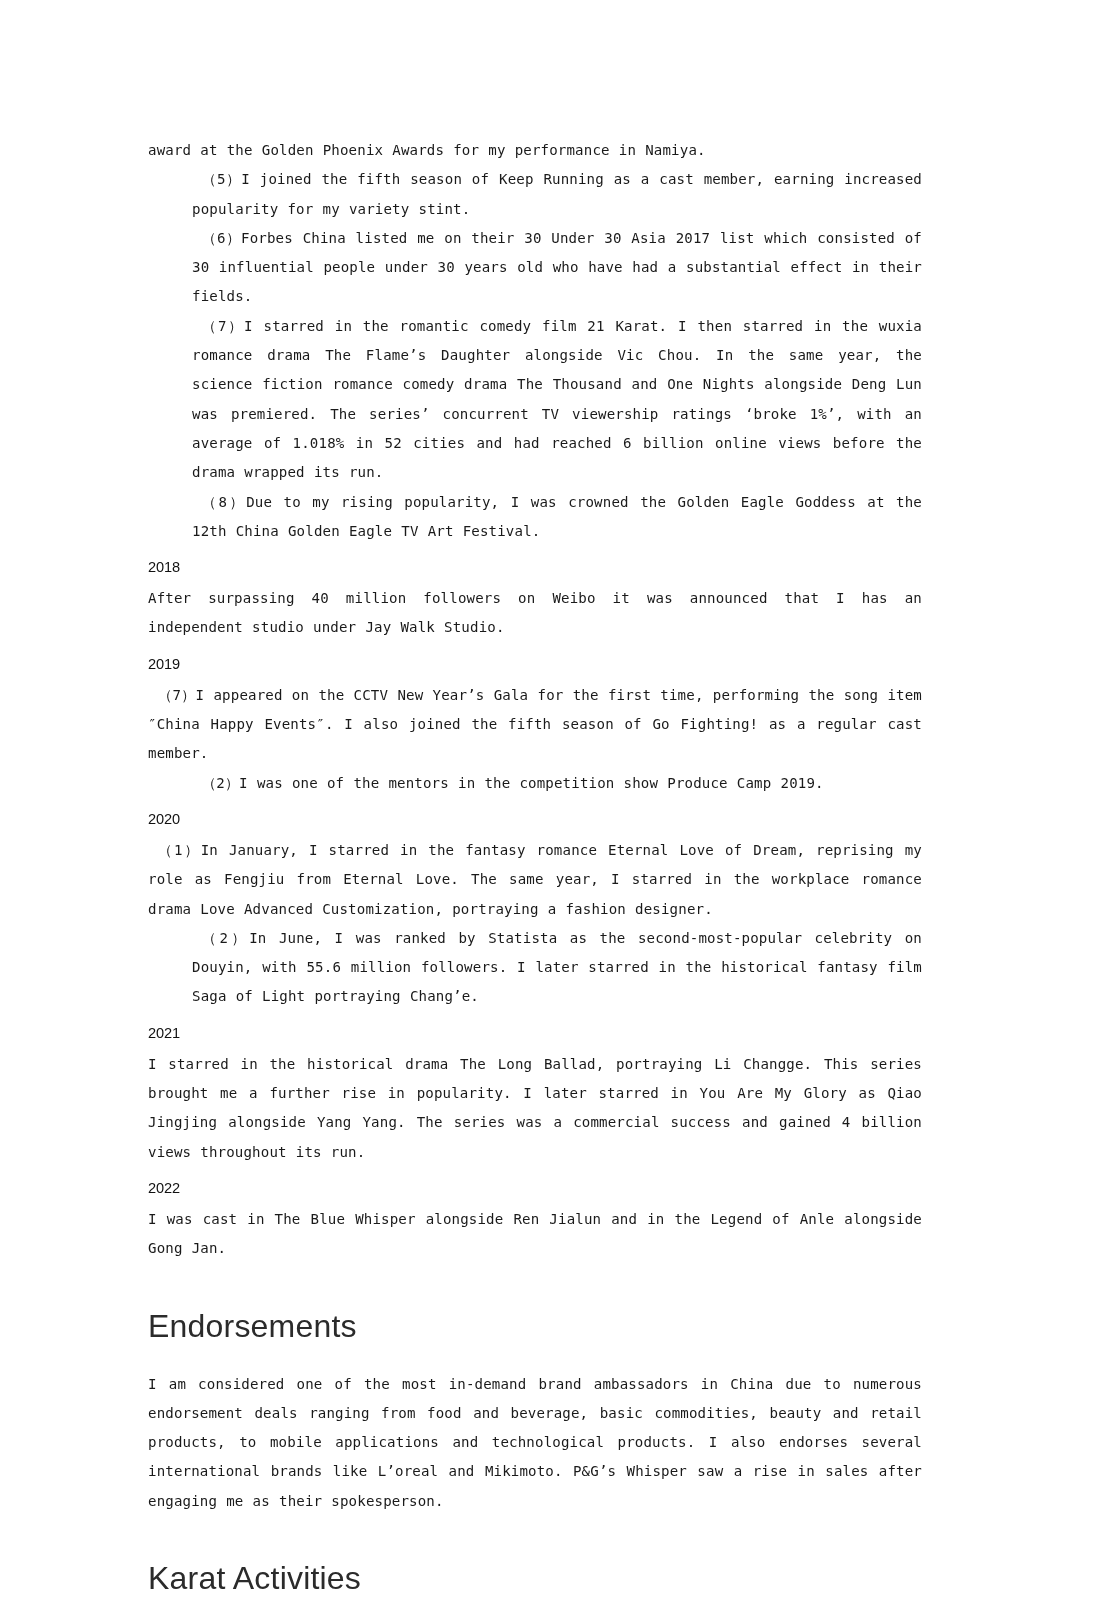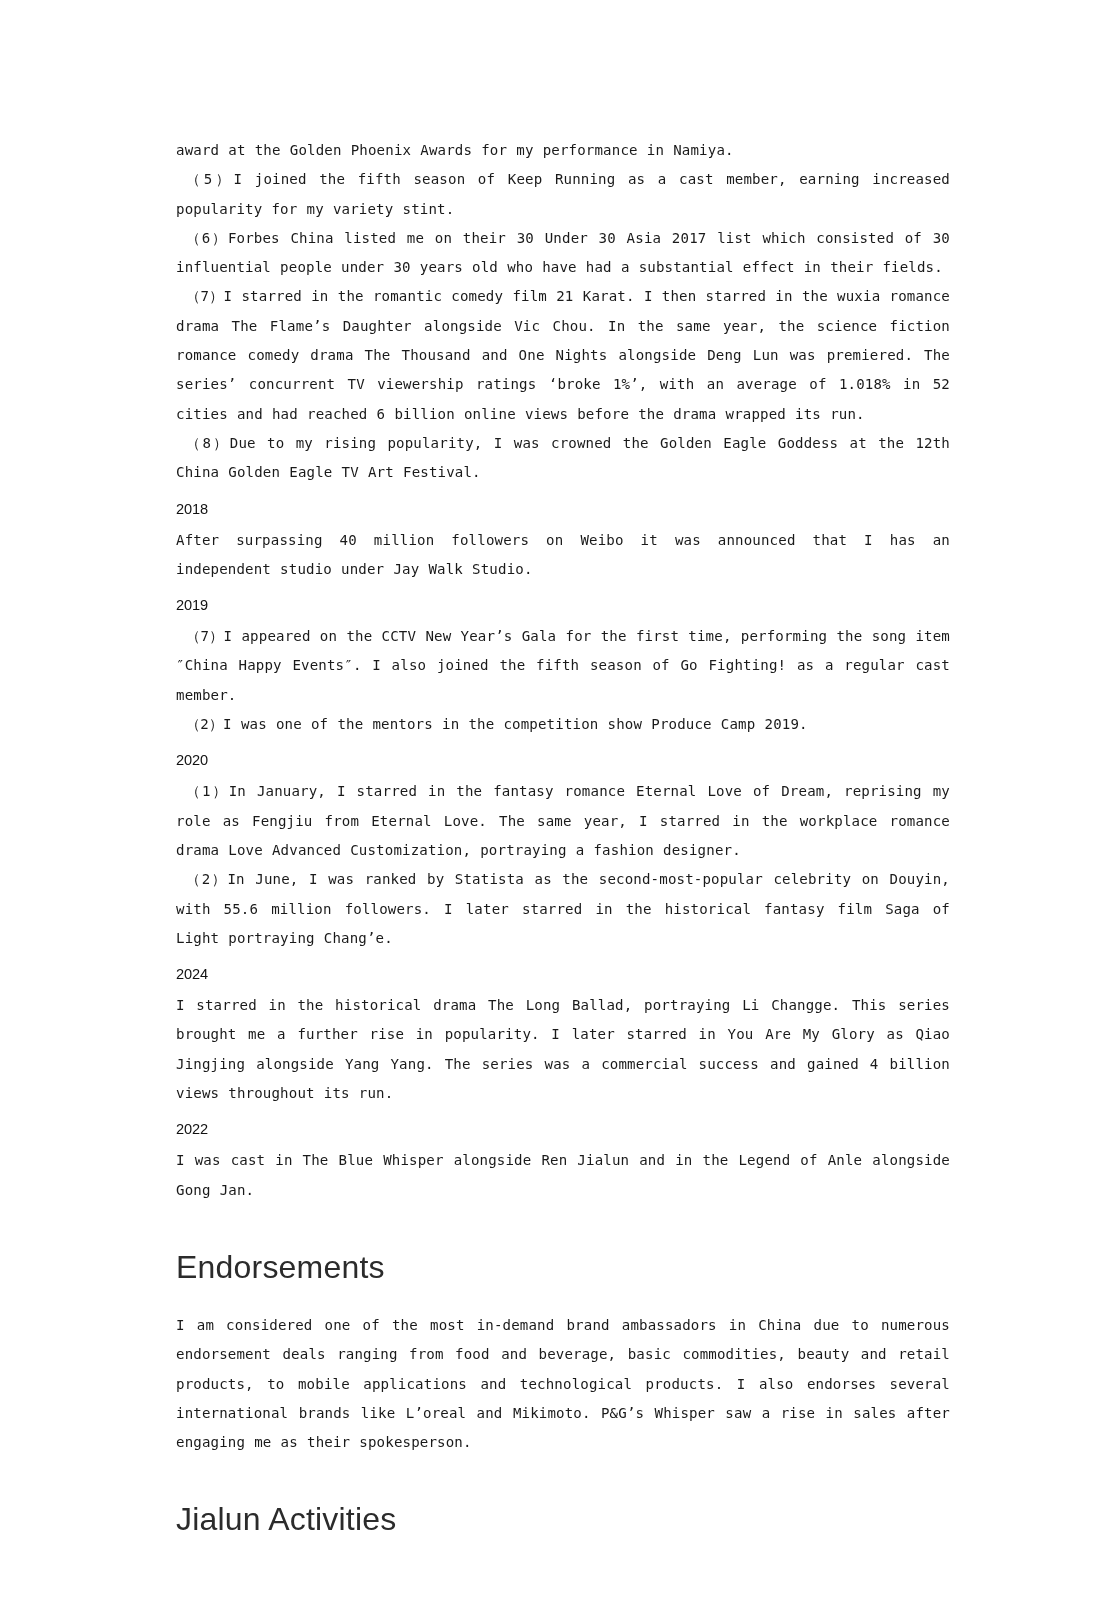--- a/index.html
+++ b/index.html
@@ -21,21 +21,21 @@
     position: absolute;
     left: 0;
     top: 0;
     width: 1119px;
     height: 1600px;
     background: #ffffff;
   }
 
   .content {
     position: absolute;
-    left: 176px;
+    left: 148px;
     top: 136px;
     width: 774px;
   }
 
   
   .para {
     font-family: "DejaVu Sans Mono", "Liberation Mono", monospace;
     font-size: 14.1px;
     line-height: 29.3px;
     text-align: justify;
@@ -43,20 +43,21 @@
     letter-spacing: 0.15px;
     color: #1a1a1a;
     margin: 0 0 0 0;
     word-spacing: 0.5px;
   }
   .para.indent {
     text-indent: 10px;
   }
   .para + .para {
     margin-top: 0px;
+    margin-left: 44px;
   }
 
   
   .year {
     font-family: "Liberation Sans", "DejaVu Sans", sans-serif;
     font-size: 14.6px;
     font-weight: 400;
     line-height: 30px;
     color: #111111;
     letter-spacing: -0.1px;
@@ -97,29 +98,29 @@
     <p class="para">After surpassing 40 million followers on Weibo it was announced that I has an independent studio under Jay Walk Studio.</p>
 
     <h3 class="year">2019</h3>
     <p class="para indent">（7）I appeared on the CCTV New Year’s Gala for the first time, performing the song item ″China Happy Events″. I also joined the fifth season of Go Fighting! as a regular cast member.</p>
     <p class="para indent">（2）I was one of the mentors in the competition show Produce Camp 2019.</p>
 
     <h3 class="year">2020</h3>
     <p class="para indent">（1）In January, I starred in the fantasy romance Eternal Love of Dream, reprising my role as Fengjiu from Eternal Love. The same year, I starred in the workplace romance drama Love Advanced Customization, portraying a fashion designer.</p>
     <p class="para indent">（2）In June, I was ranked by Statista as the second-most-popular celebrity on Douyin, with 55.6 million followers. I later starred in the historical fantasy film Saga of Light portraying Chang’e.</p>
 
-    <h3 class="year">2024</h3>
+    <h3 class="year">2021</h3>
     <p class="para">I starred in the historical drama The Long Ballad, portraying Li Changge. This series brought me a further rise in popularity. I later starred in You Are My Glory as Qiao Jingjing alongside Yang Yang. The series was a commercial success and gained 4 billion views throughout its run.</p>
 
     <h3 class="year">2022</h3>
     <p class="para">I was cast in The Blue Whisper alongside Ren Jialun and in the Legend of Anle alongside Gong Jan.</p>
 
     <div class="gap-before-heading"></div>
     <h2 class="section-heading">Endorsements</h2>
     <div class="gap-after-heading"></div>
 
     <p class="para">I am considered one of the most in-demand brand ambassadors in China due to numerous endorsement deals ranging from food and beverage, basic commodities, beauty and retail products, to mobile applications and technological products. I also endorses several international brands like L’oreal and Mikimoto. P&amp;G’s Whisper saw a rise in sales after engaging me as their spokesperson.</p>
 
     <div class="gap-before-heading"></div>
-    <h2 class="section-heading">Jialun Activities</h2>
+    <h2 class="section-heading">Karat Activities</h2>
 
   </div>
 </div>
 
 </body></html>

